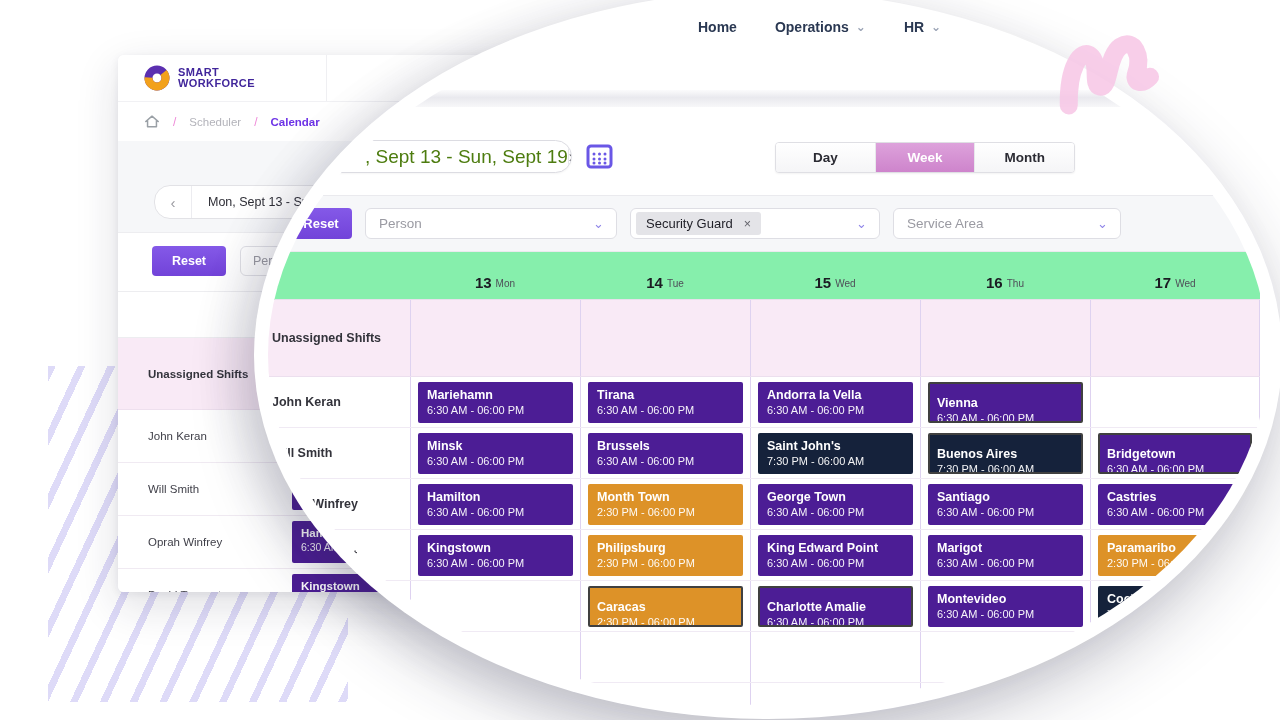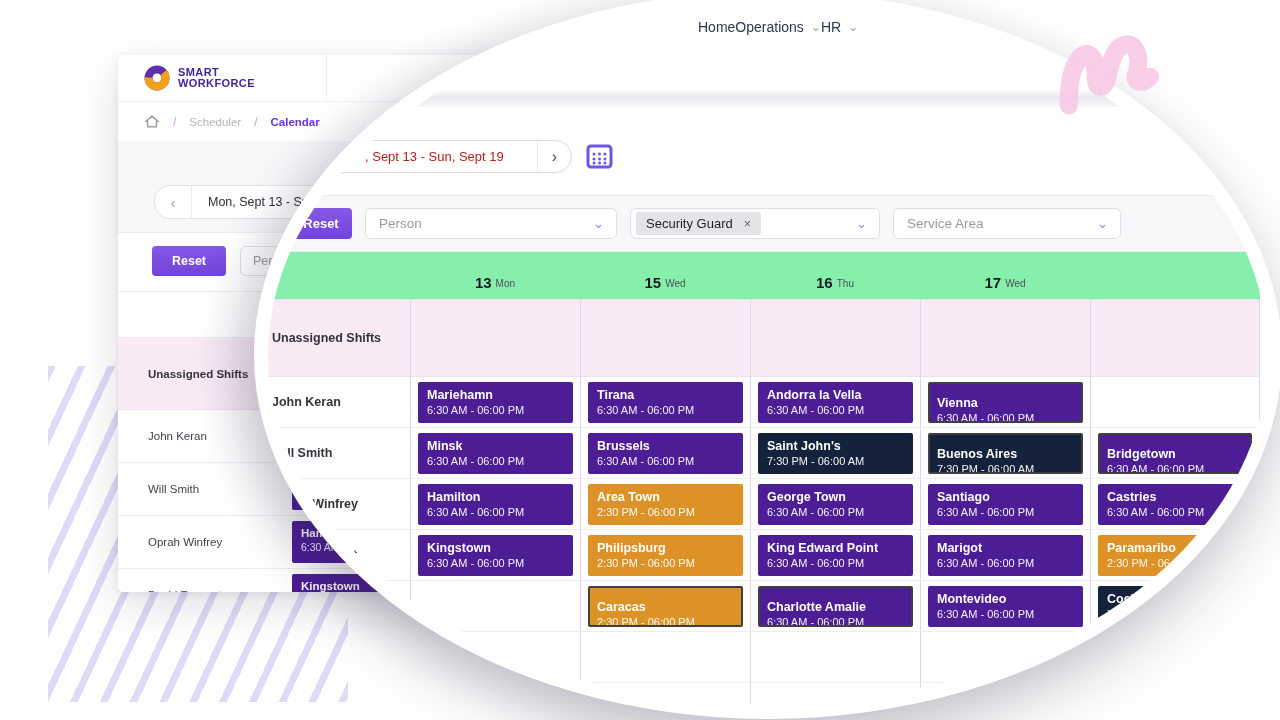--- a/index.html
+++ b/index.html
@@ -52,30 +52,30 @@
   .bg-card .city{display:block;font-size:11.5px;font-weight:bold;line-height:15px}
   .bg-card .time{display:block;font-size:10.5px;line-height:13px;opacity:.95}
 
   
   #lens-ring{position:absolute;left:254px;top:-9px;width:1028px;height:728px;border-radius:50%;
     background:#fff;z-index:2;
     box-shadow:-20px 8px 40px rgba(40,40,70,.12),0 28px 64px rgba(35,35,65,.22)}
   #lens{position:absolute;left:268px;top:5px;width:1000px;height:700px;border-radius:50%;
     background:#fff;overflow:hidden;z-index:3}
   #lens *{box-sizing:border-box}
-  .l-nav{position:absolute;left:430px;top:14px;display:flex;align-items:center;
-    font-size:14px;color:#2a3852;font-weight:400}
+  .l-nav{position:absolute;left:430px;top:14px;display:flex;gap:38px;align-items:center;
+    font-size:14px;color:#2a3852;font-weight:700}
   .l-nav .item{display:flex;align-items:center;gap:7px;cursor:pointer;white-space:nowrap}
   .l-nav .chev{font-size:12px;color:#9aa3b5;line-height:1}
   .l-headshadow{position:absolute;left:0;top:85px;width:100%;height:17px;
     background:linear-gradient(to bottom,#fbfbfc,#e9e9ee 45%,#f7f7f9)}
   .l-datepill{position:absolute;left:40px;top:135px;width:264px;height:33px;background:#fff;
     border:1px solid #dcdce2;border-radius:17px;display:flex;align-items:center;overflow:hidden;
     box-shadow:0 1px 2px rgba(0,0,0,.04)}
-  .l-datepill .dtext{flex:1;padding-left:56px;font-size:13px;color:#b91c1c;white-space:nowrap}
+  .l-datepill .dtext{flex:1;padding-left:56px;font-size:19px;color:#4d7c0f;white-space:nowrap}
   .l-datepill .next{width:34px;height:100%;border-left:1px solid #e7e7ec;display:flex;
     align-items:center;justify-content:center;color:#4a4a52;font-size:16px;cursor:pointer}
   .l-calicon{position:absolute;left:318px;top:137px;width:27px;height:27px;cursor:pointer}
   .l-toggle{position:absolute;left:507px;top:137px;width:300px;height:31px;display:flex;
     border:1px solid #dfdfe4;border-radius:4px;overflow:hidden;background:#fff;
     box-shadow:0 1px 2px rgba(0,0,0,.05)}
   .l-toggle .opt{flex:1;display:flex;align-items:center;justify-content:center;font-size:13.5px;
     color:#2b2b33;font-weight:600;border-left:1px solid #e8e8ec;cursor:pointer;
     background:linear-gradient(#ffffff,#f5f5f7)}
   .l-toggle .opt:first-child{border-left:none}
@@ -221,20 +221,25 @@
         <circle cx="19" cy="12" r="1.5"></circle>
       <circle cx="8" cy="17" r="1.5"></circle>
         <circle cx="13.5" cy="17" r="1.5"></circle>
         <circle cx="19" cy="17" r="1.5"></circle>
       <circle cx="8" cy="21" r="1.5"></circle>
         <circle cx="13.5" cy="21" r="1.5"></circle>
         <circle cx="19" cy="21" r="1.5"></circle>
     </g>
   </svg>
 
+  <div class="l-toggle">
+    <div class="opt" data-active="false">Day</div>
+    <div class="opt" data-active="true">Week</div>
+    <div class="opt" data-active="false">Month</div>
+  </div>
 
   <div class="l-filterband"></div>
   <div class="l-reset btn-purple">Reset</div>
   <div class="l-dd" id="dd-person">
     <span class="ph">Person</span>
     <span class="chev">⌄</span>
   </div>
   <div class="l-dd" id="dd-role">
     <span class="l-chip">
       <span>Security Guard</span>
@@ -249,20 +254,24 @@
   </div>
 
   <div class="l-grid">
     <div class="l-hrow">
       <div class="l-hlabel"></div>
       <div class="l-hday">
         <span class="dnum">13</span>
         <span class="dname">Mon</span>
       </div>
       <div class="l-hday">
+        <span class="dnum">14</span>
+        <span class="dname">Tue</span>
+      </div>
+      <div class="l-hday">
         <span class="dnum">15</span>
         <span class="dname">Wed</span>
       </div>
       <div class="l-hday">
         <span class="dnum">16</span>
         <span class="dname">Thu</span>
       </div>
       <div class="l-hday">
         <span class="dnum">17</span>
         <span class="dname">Wed</span>
@@ -344,21 +353,21 @@
     <div class="l-row r">
       <div class="l-label">Oprah Winfrey</div>
       <div class="l-col">
         <div class="card" data-variant="blue">
           <span class="city">Hamilton</span>
           <span class="time">6:30 AM - 06:00 PM</span>
         </div>
       </div>
       <div class="l-col">
         <div class="card" data-variant="orange">
-          <span class="city">Area Town</span>
+          <span class="city">Month Town</span>
           <span class="time">2:30 PM - 06:00 PM</span>
         </div>
       </div>
       <div class="l-col">
         <div class="card" data-variant="blue">
           <span class="city">George Town</span>
           <span class="time">6:30 AM - 06:00 PM</span>
         </div>
       </div>
       <div class="l-col">

